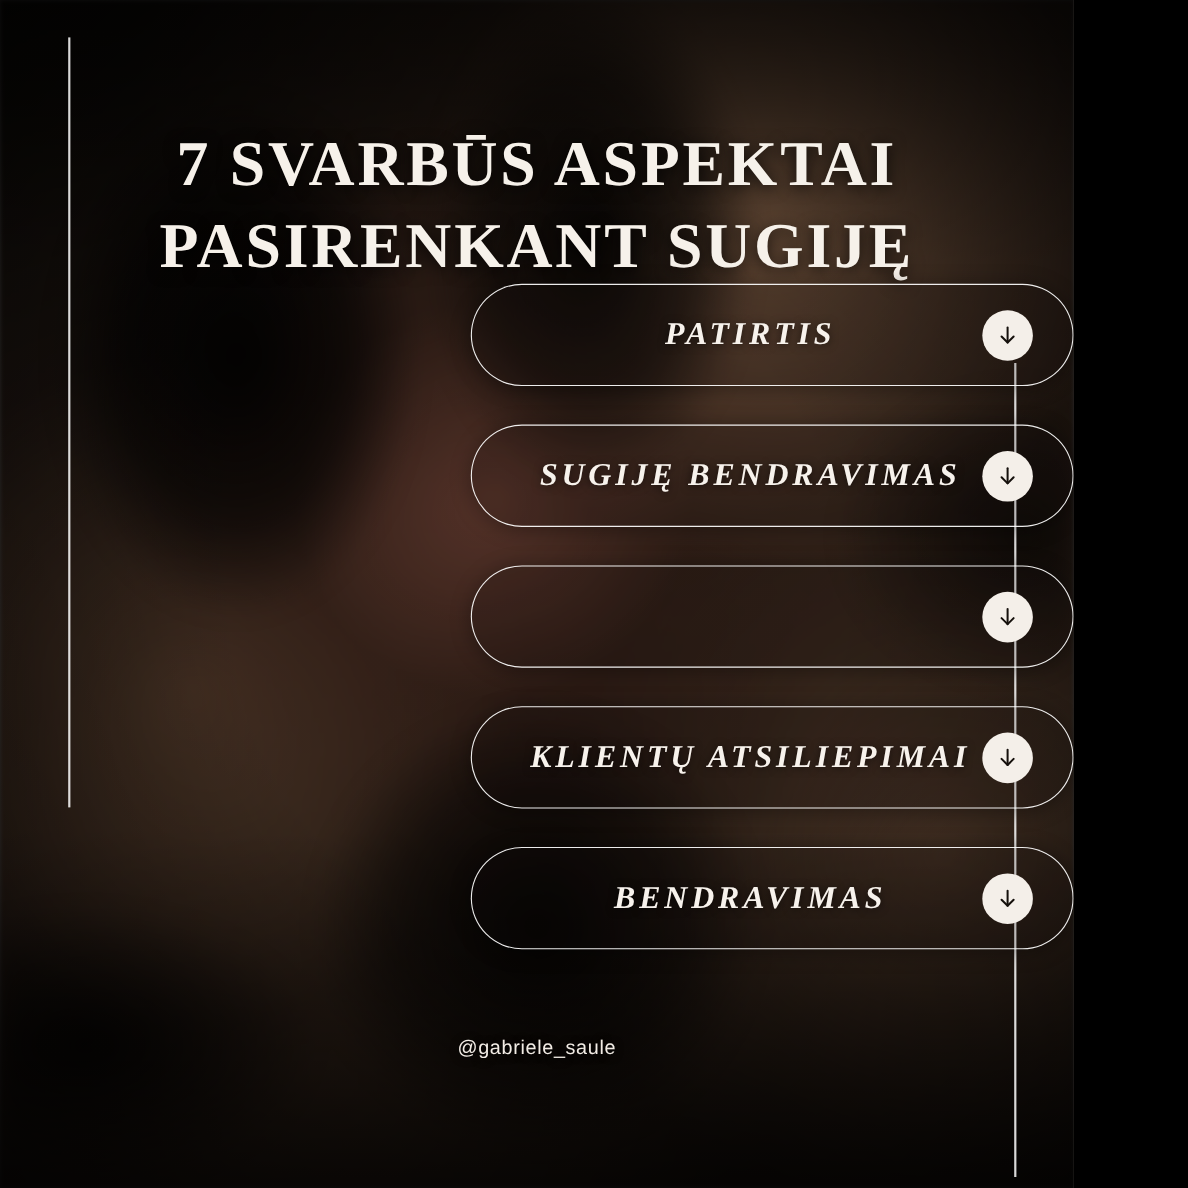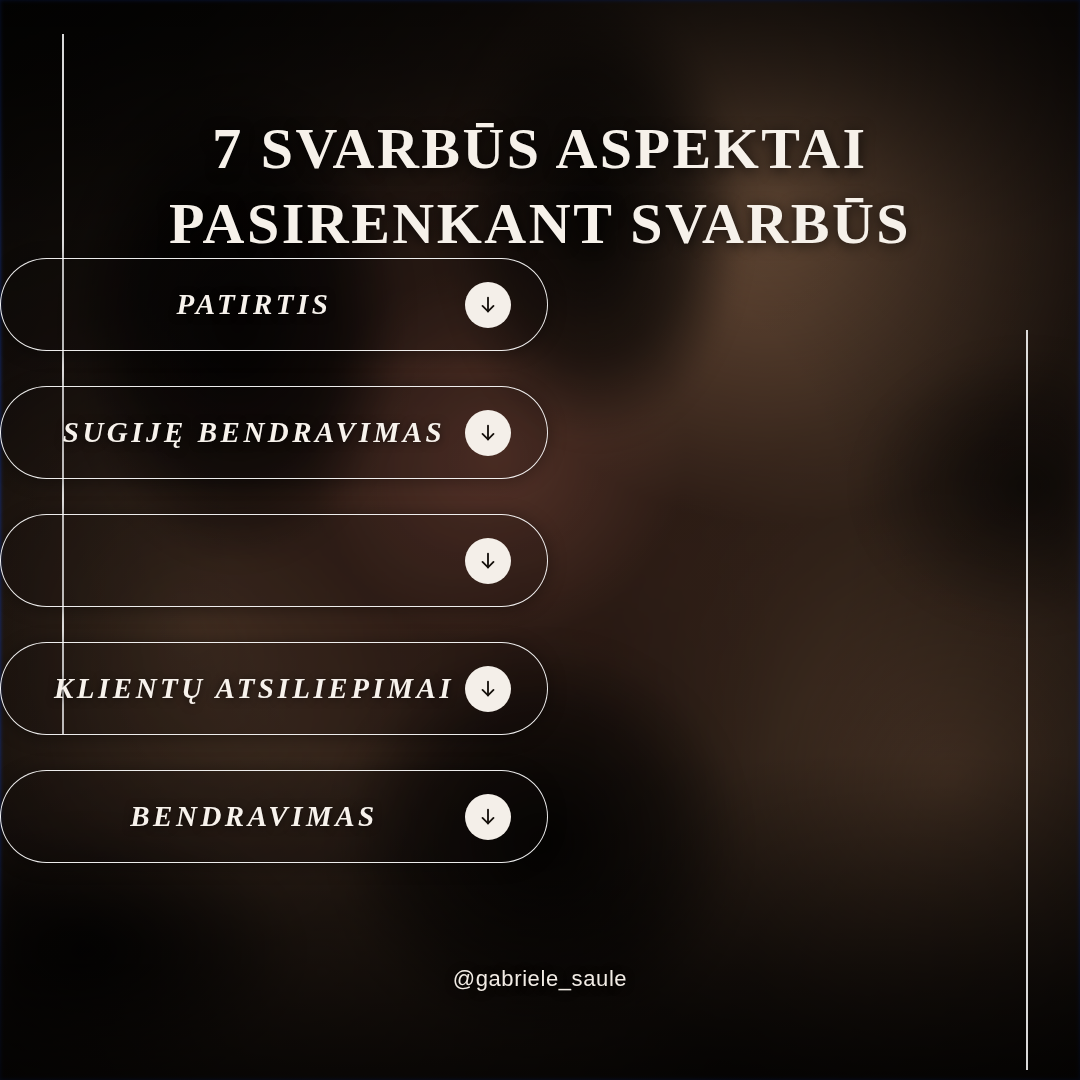--- a/index.html
+++ b/index.html
@@ -2,25 +2,25 @@
 <html><head>
 <meta charset="utf-8">
 <style>
   html, body {
     margin: 0;
     padding: 0;
     background: #000;
   }
   .canvas {
     position: relative;
-    width: 1080px;
+    width: 976px;
     height: 1080px;
     overflow: hidden;
     font-family: "Liberation Serif", serif;
-    background: #1d4ed8;
+    background: #404040;
   }
 
   
   .bg {
     position: absolute;
     inset: 0;
     background:
       radial-gradient(circle at 72% 18%, rgba(150,110,80,0.75) 0%, rgba(60,40,28,0.35) 28%, rgba(0,0,0,0) 52%),
       radial-gradient(circle at 46% 42%, rgba(170,95,80,0.55) 0%, rgba(70,35,28,0.3) 22%, rgba(0,0,0,0) 44%),
       radial-gradient(circle at 18% 58%, rgba(120,85,60,0.45) 0%, rgba(35,24,18,0.3) 30%, rgba(0,0,0,0) 55%),
@@ -74,21 +74,21 @@
   .title-line { display: block; white-space: nowrap; }
 
   
   .pill-list {
     position: absolute;
     top: 258px;
     left: 0;
     right: 0;
     display: flex;
     flex-direction: column;
-    align-items: flex-start;
+    align-items: flex-end;
     gap: 35px;
   }
   .pill {
     position: relative;
     width: 548px;
     height: 93px;
     border: 1.5px solid rgba(255,255,255,0.92);
     border-radius: 50px;
     display: flex;
     align-items: center;
@@ -120,44 +120,44 @@
     align-items: center;
     justify-content: center;
   }
   .pill-arrow svg { display: block; }
 
   
   .handle {
     position: absolute;
     left: 0;
     right: 0;
-    top: 966px;
+    top: 942px;
     text-align: center;
     color: #f2ece5;
     font-family: "Liberation Sans", sans-serif;
-    font-size: 22px;
+    font-size: 18px;
     letter-spacing: 0.6px;
     text-shadow: 0 1px 8px rgba(0,0,0,0.7);
   }
 </style>
 </head>
 <body>
 
 <div class="canvas">
 
   <div class="bg"></div>
   <div class="bg-dark-blobs"></div>
   <div class="bg-vignette"></div>
 
   <div class="rule rule-left"></div>
   <div class="rule rule-right"></div>
 
   <h1 class="title">
     <span class="title-line">7 SVARBŪS ASPEKTAI</span>
-    <span class="title-line">PASIRENKANT SVARBŪS</span>
+    <span class="title-line">PASIRENKANT SUGIJĘ</span>
   </h1>
 
   <div class="pill-list">
 
     <div class="pill">
       <span class="pill-label">PATIRTIS</span>
       <span class="pill-arrow">
         <svg width="22" height="22" viewBox="0 0 24 24" fill="none" stroke="#15100c" stroke-width="2" stroke-linecap="round" stroke-linejoin="round">
           <line x1="12" y1="4" x2="12" y2="19"></line>
           <polyline points="6,13 12,19 18,13"></polyline>

